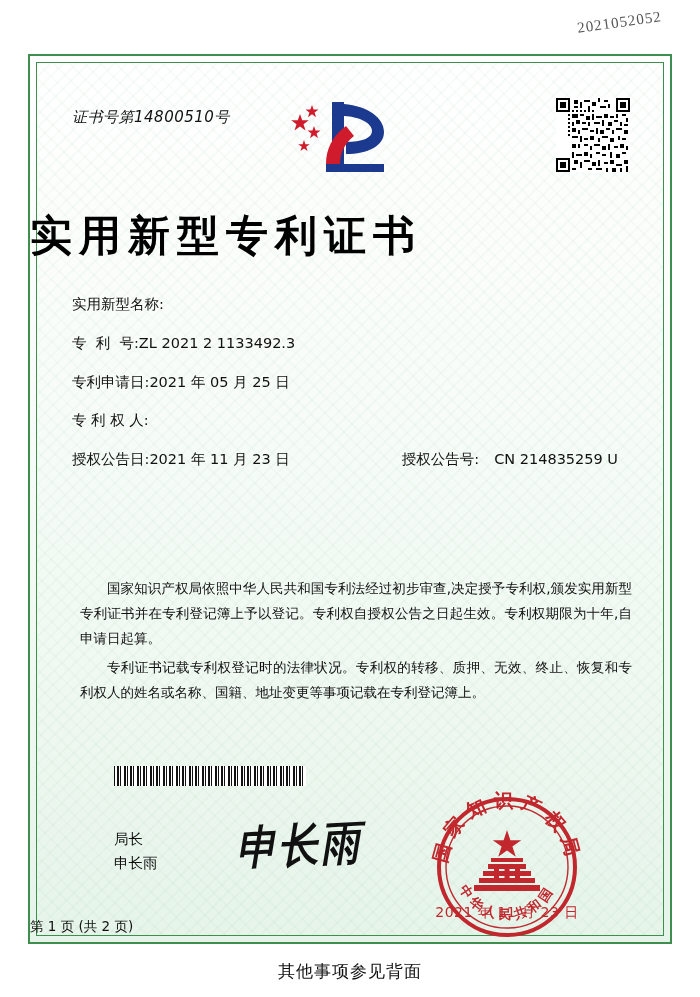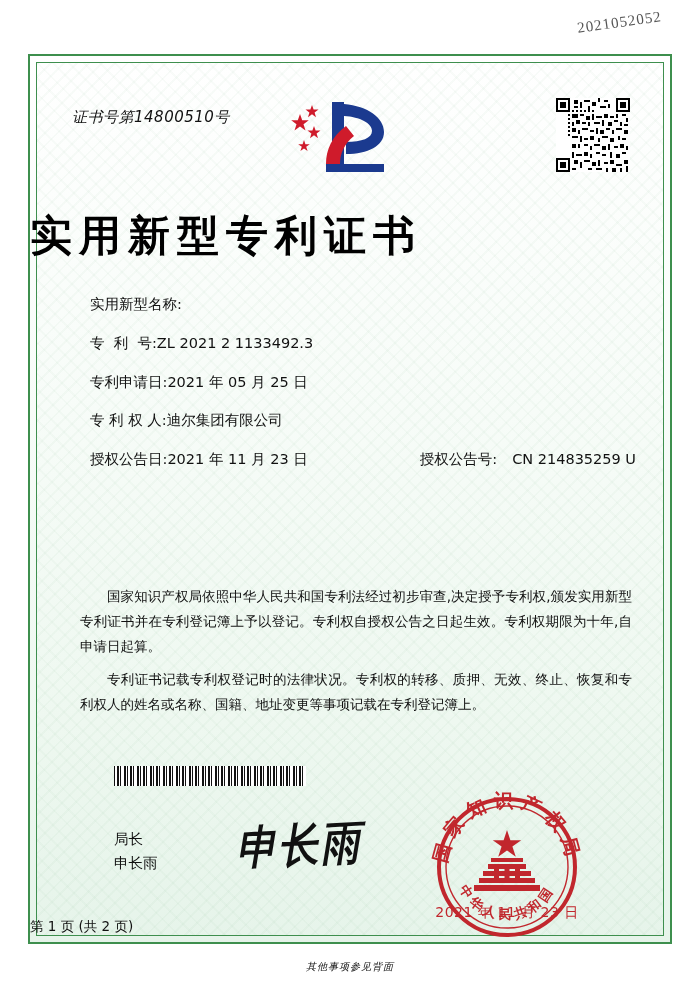--- a/index.html
+++ b/index.html
@@ -107,21 +107,21 @@
     font-family: "DejaVu Serif", "Liberation Serif", serif;
     font-weight: bold;
     font-size: 42px;
     letter-spacing: 7px;
     color: #000;
   }
 
   
   .fields {
     position: absolute;
-    left: 60px;
+    left: 42px;
     top: 238px;
     width: 546px;
   }
   .field {
     display: flex;
     align-items: baseline;
     margin-bottom: 17px;
     font-size: 14.5px;
     line-height: 1.5;
     color: #111;
@@ -150,21 +150,21 @@
     position: absolute;
     left: 50px;
     top: 520px;
     width: 552px;
     font-size: 13.5px;
     line-height: 1.85;
     color: #111;
     text-align: justify;
   }
   .paras p {
-    margin: 8px 0 4px 0;
+    margin: 0 0 4px 0;
     text-indent: 2em;
   }
 
   
   .barcode {
     position: absolute;
     left: 84px;
     top: 710px;
     width: 192px;
     height: 20px;
@@ -227,24 +227,23 @@
     text-align: left;
     font-size: 13.5px;
     color: #111;
   }
   .backnote {
     position: absolute;
     left: 0;
     top: 960px;
     width: 100%;
     text-align: center;
-    font-size: 10px;
+    font-size: 17px;
     color: #111;
     letter-spacing: 1px;
-    font-style: italic;
   }
 </style>
 </head>
 <body>
 
 <div class="topcode">2021052052</div>
 
 <div class="frame-outer">
   <div class="frame-inner"></div>
 
@@ -403,21 +402,20 @@
       <div class="field">
         <span class="lbl">专  利  号:</span>
         <span class="val">ZL 2021 2 1133492.3</span>
       </div>
       <div class="field">
         <span class="lbl">专利申请日:</span>
         <span class="val">2021 年 05 月 25 日</span>
       </div>
       <div class="field">
         <span class="lbl">专 利 权 人:</span>
-        <span class="val">迪尔集团有限公司</span>
       </div>
       <div class="field inline2">
         <span class="lbl">授权公告日:</span>
         <span class="val">2021 年 11 月 23 日</span>
         <span class="lbl2">授权公告号:</span>
         <span class="val2">CN 214835259 U</span>
       </div>
     </div>
 
     <div class="paras">

